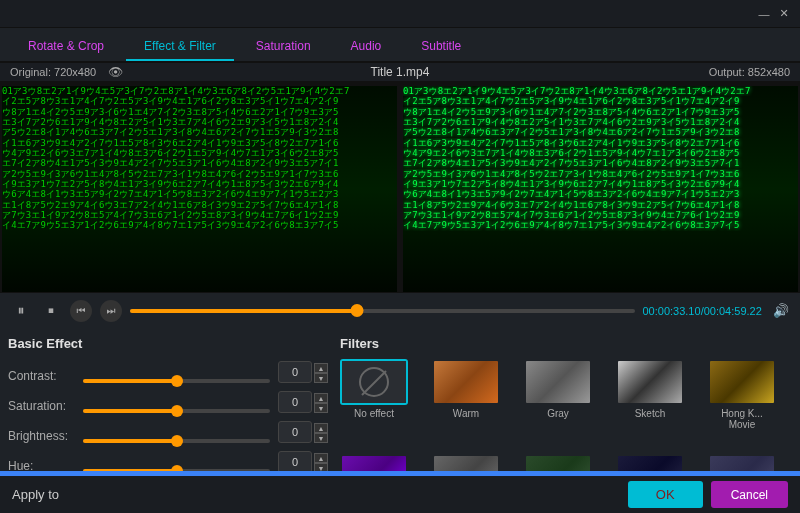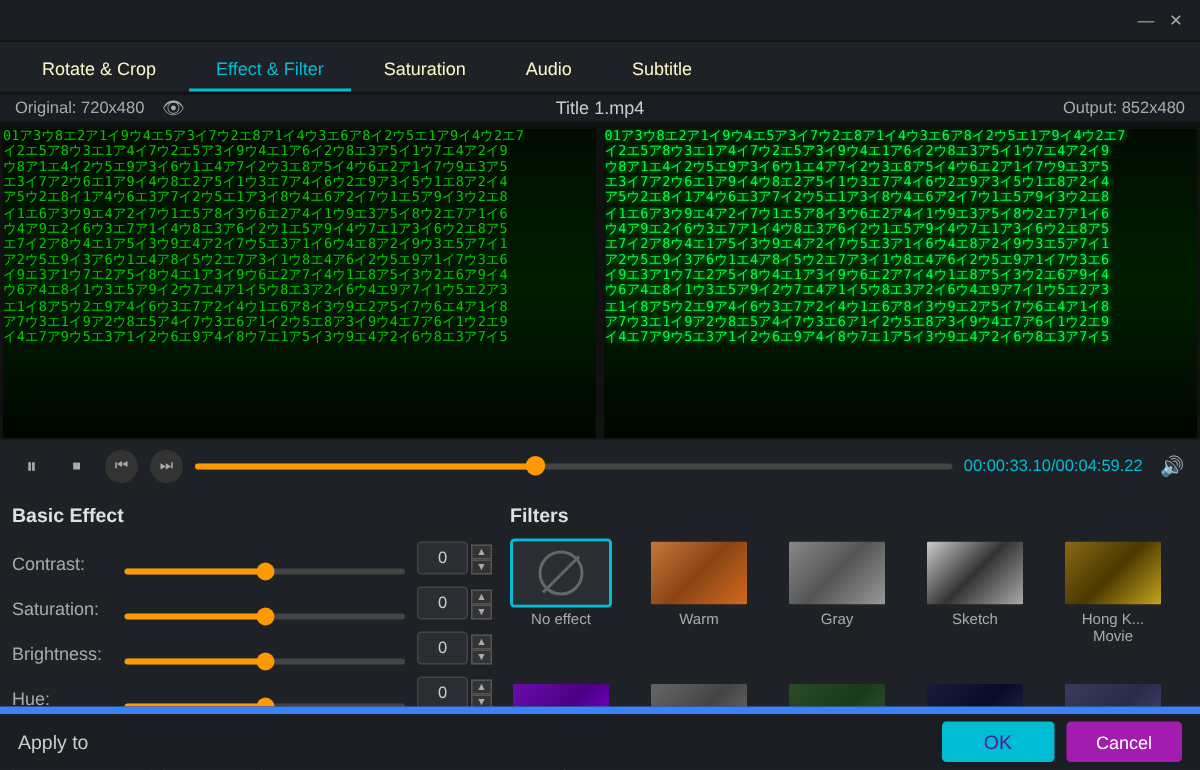--- a/index.html
+++ b/index.html
@@ -40,21 +40,21 @@
       height: 34px;
       background: #1e2227;
       display: flex;
       align-items: flex-end;
       padding: 0 10px;
       border-bottom: 1px solid #111;
     }
     .tab {
       padding: 6px 18px;
       font-size: 12px;
-      color: #fef9c3;
+      color: #d946ef;
       cursor: pointer;
       border-bottom: 2px solid transparent;
       margin-right: 4px;
     }
     .tab.active {
       color: #00bcd4;
       border-bottom: 2px solid #00bcd4;
     }
 
     
@@ -395,21 +395,21 @@
     }
     .bottom-right-btns {
       display: flex;
       gap: 8px;
     }
     .btn-ok {
       padding: 6px 28px;
       background: #00bcd4;
       border: none;
       border-radius: 3px;
-      color: #4c1d95;
+      color: #7f1d1d;
       font-size: 13px;
       cursor: pointer;
     }
     .btn-cancel {
       padding: 6px 20px;
       background: #a21caf;
       border: none;
       border-radius: 3px;
       color: #fff;
       font-size: 12px;

